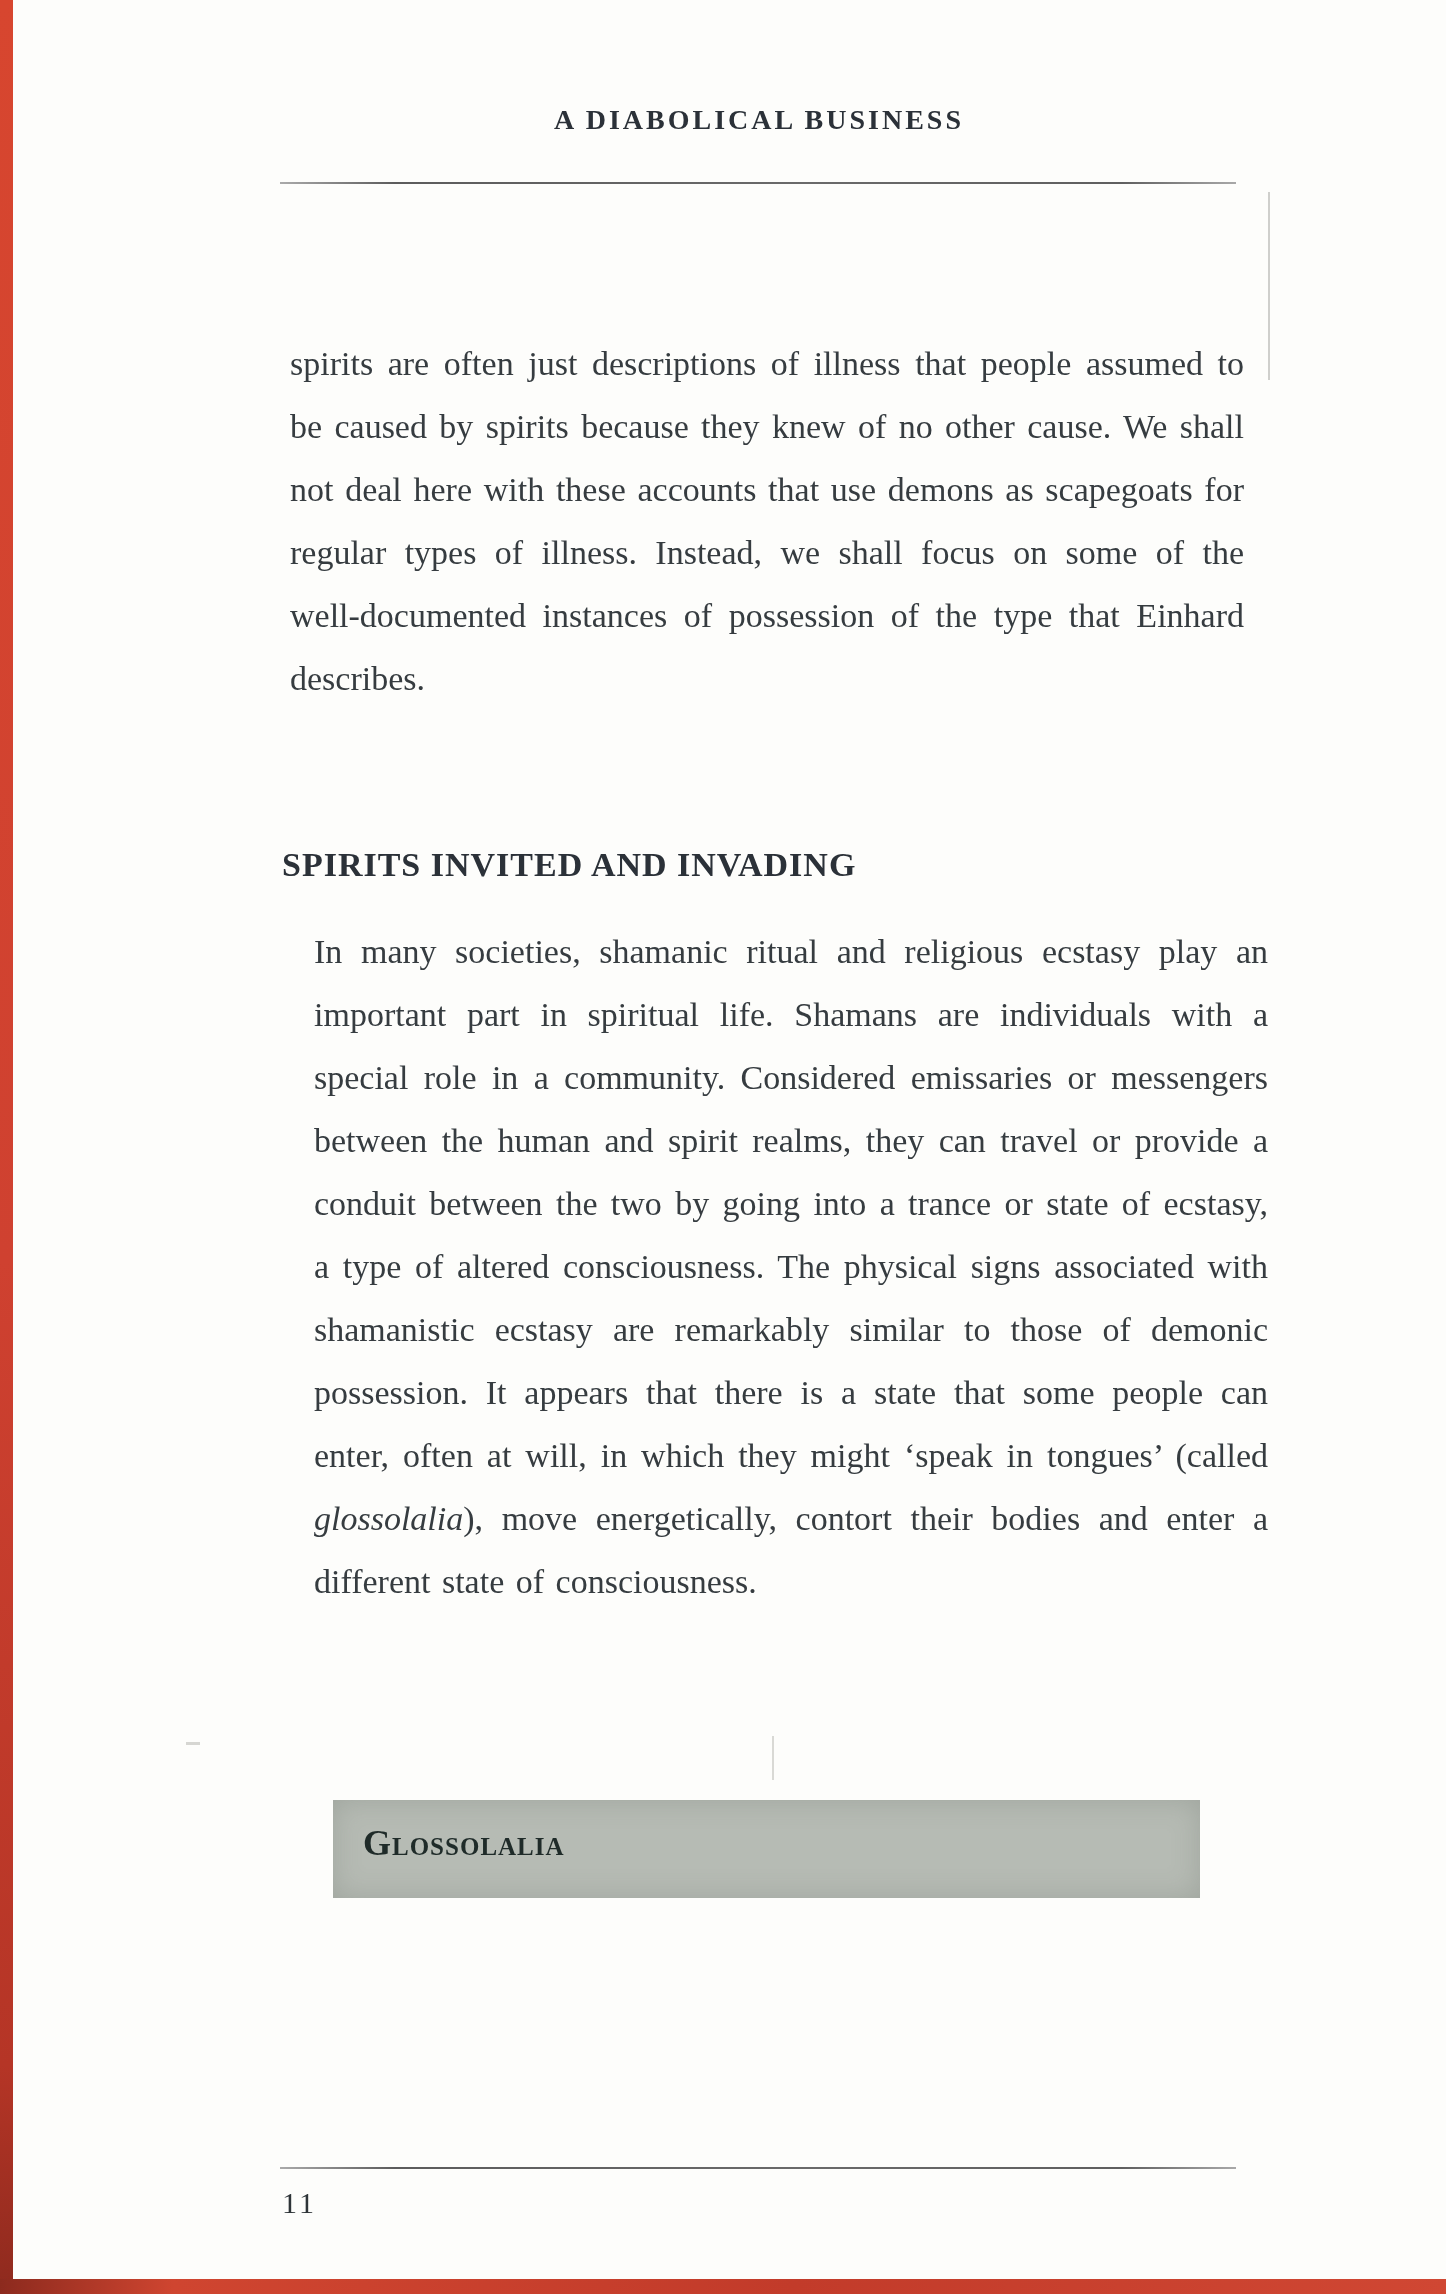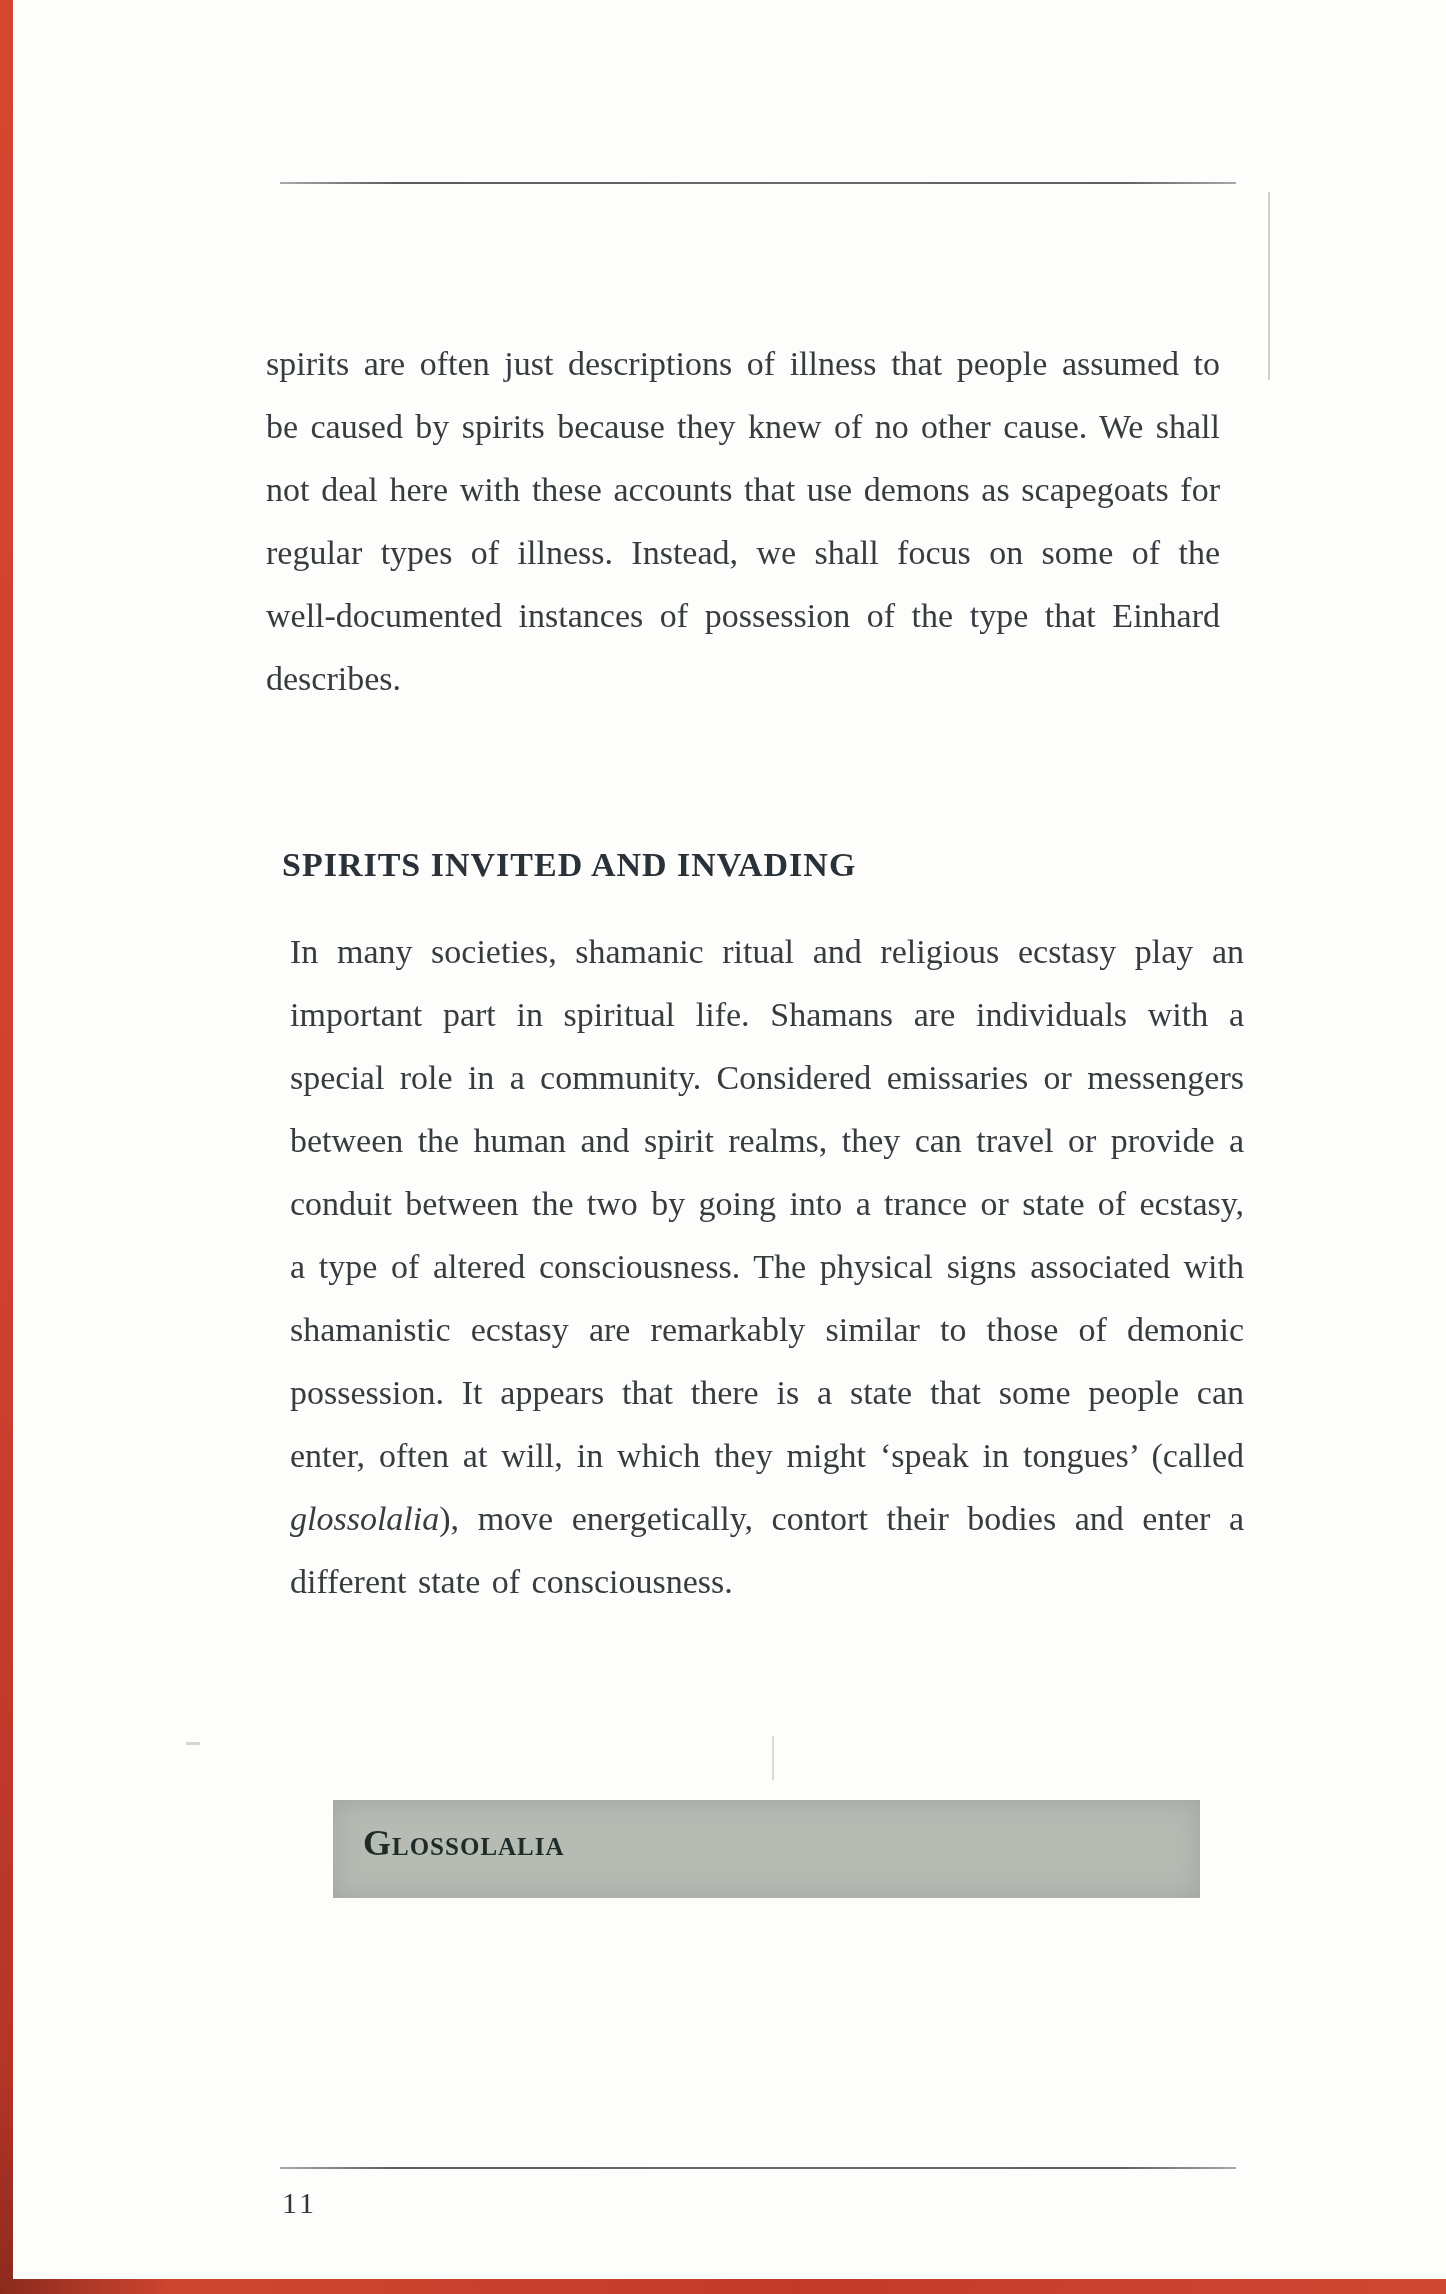--- a/index.html
+++ b/index.html
@@ -45,21 +45,21 @@
     position: absolute;
     left: 280px;
     width: 956px;
     height: 2px;
     background: linear-gradient(to right, #aaa 0%, #5c5c5c 12%, #6a6a6a 55%, #5f5f5f 88%, #a8a8a8 100%);
   }
   .rule-top { top: 182px; }
   .rule-bottom { top: 2167px; }
   .body-text {
     position: absolute;
-    left: 266px;
+    left: 290px;
     width: 954px;
     margin: 0;
     font-size: 34px;
     line-height: 63px;
     text-align: justify;
     word-spacing: 3px;
     color: #363c40;
   }
   .para-1 { top: 332px; }
   .para-2 { top: 920px; margin-left: 24px; }
@@ -137,20 +137,21 @@
   }
 </style>
 </head>
 <body>
 
 <div class="page">
 
   <div class="spine-left"></div>
   <div class="spine-bottom"></div>
 
+  <h1 class="running-header">A DIABOLICAL BUSINESS</h1>
 
   <div class="rule rule-top"></div>
 
   <div class="scan-line-right"></div>
 
   <p class="body-text para-1">spirits are often just descriptions of illness that people assumed to be caused by spirits because they knew of no other cause. We shall not deal here with these accounts that use demons as scapegoats for regular types of illness. Instead, we shall focus on some of the well-documented instances of possession of the type that Einhard describes.</p>
 
   <h2 class="section-heading">SPIRITS INVITED AND INVADING</h2>
 
   <p class="body-text para-2"><span>In many societies, shamanic ritual and religious ecstasy play an important part in spiritual life. Shamans are individuals with a special role in a community. Considered emissaries or messengers between the human and spirit realms, they can travel or provide a conduit between the two by going into a trance or state of ecstasy, a type of altered consciousness. The physical signs associated with shamanistic ecstasy are remarkably similar to those of demonic possession. It appears that there is a state that some people can enter, often at will, in which they might ‘speak in tongues’ (called </span><span class="italic-term">glossolalia</span><span>), move energetically, contort their bodies and enter a different state of consciousness.</span></p>

